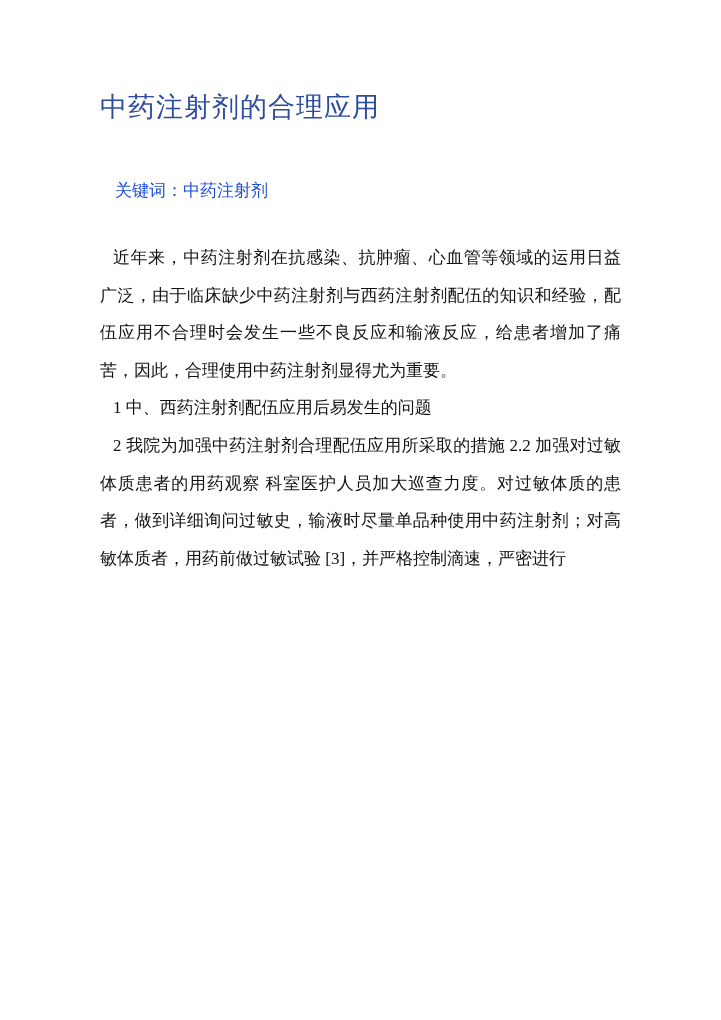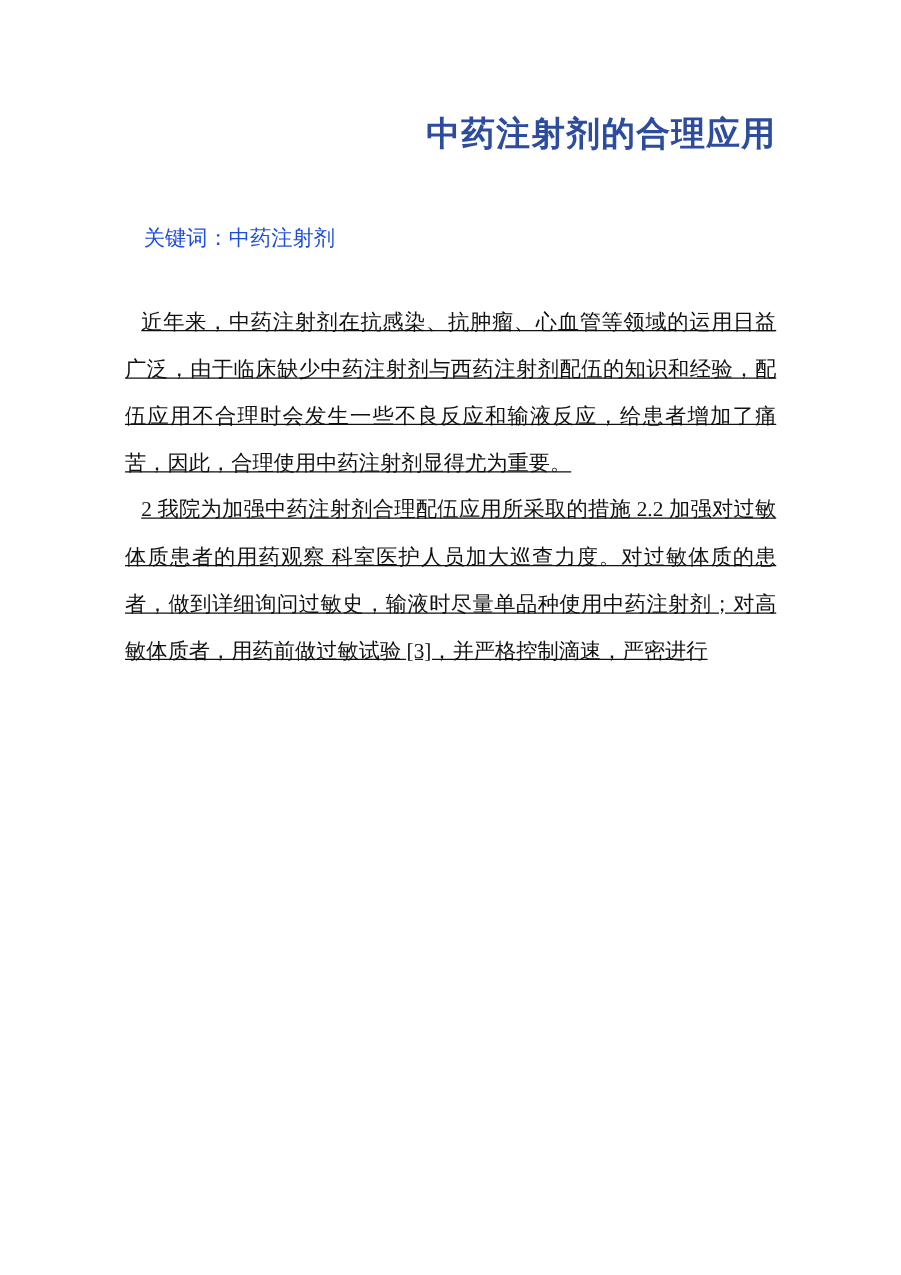--- a/index.html
+++ b/index.html
@@ -14,41 +14,40 @@
     background: #ffffff;
     overflow: hidden;
     font-family: "Liberation Serif", "DejaVu Serif", serif;
     color: #111111;
     box-sizing: border-box;
     padding-top: 84px;
   }
   .doc-title {
     width: 521px;
     margin: 0 auto;
-    text-align: right;
+    text-align: left;
     font-size: 27px;
-    font-weight: bold;
+    font-weight: normal;
     line-height: 46px;
     color: #2E4C9E;
     letter-spacing: 1px;
   }
   .content {
     width: 521px;
     margin: 0 auto;
   }
   .keywords-line {
     margin: 47px 0 0 0;
     font-size: 17px;
     line-height: 28px;
     text-indent: 15px;
     color: #1d4ed8;
   }
   .body-text {
     margin-top: 34px;
-    text-decoration: underline;
   }
   .body-text p {
     margin: 0;
     font-size: 17px;
     line-height: 37.6px;
     text-align: justify;
     text-justify: inter-character;
     text-indent: 13px;
     color: #111111;
     word-break: break-all;
@@ -58,16 +57,17 @@
 <body>
 
 <div class="page">
   <h1 class="doc-title">中药注射剂的合理应用</h1>
 
   <div class="content">
     <p class="keywords-line">关键词：中药注射剂</p>
 
     <div class="body-text">
       <p>近年来，中药注射剂在抗感染、抗肿瘤、心血管等领域的运用日益广泛，由于临床缺少中药注射剂与西药注射剂配伍的知识和经验，配伍应用不合理时会发生一些不良反应和输液反应，给患者增加了痛苦，因此，合理使用中药注射剂显得尤为重要。</p>
+      <p>1 中、西药注射剂配伍应用后易发生的问题</p>
       <p>2 我院为加强中药注射剂合理配伍应用所采取的措施 2.2 加强对过敏体质患者的用药观察 科室医护人员加大巡查力度。对过敏体质的患者，做到详细询问过敏史，输液时尽量单品种使用中药注射剂；对高敏体质者，用药前做过敏试验 [3]，并严格控制滴速，严密进行</p>
     </div>
   </div>
 </div>
 
 </body></html>

